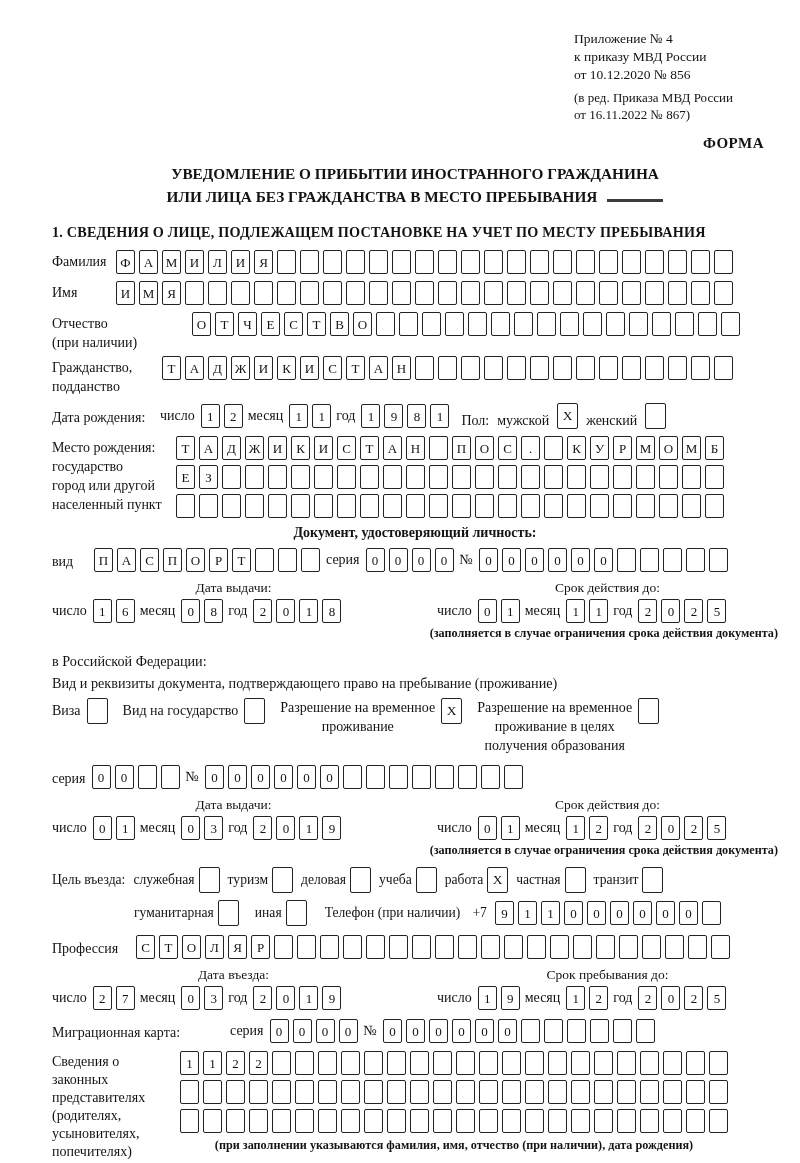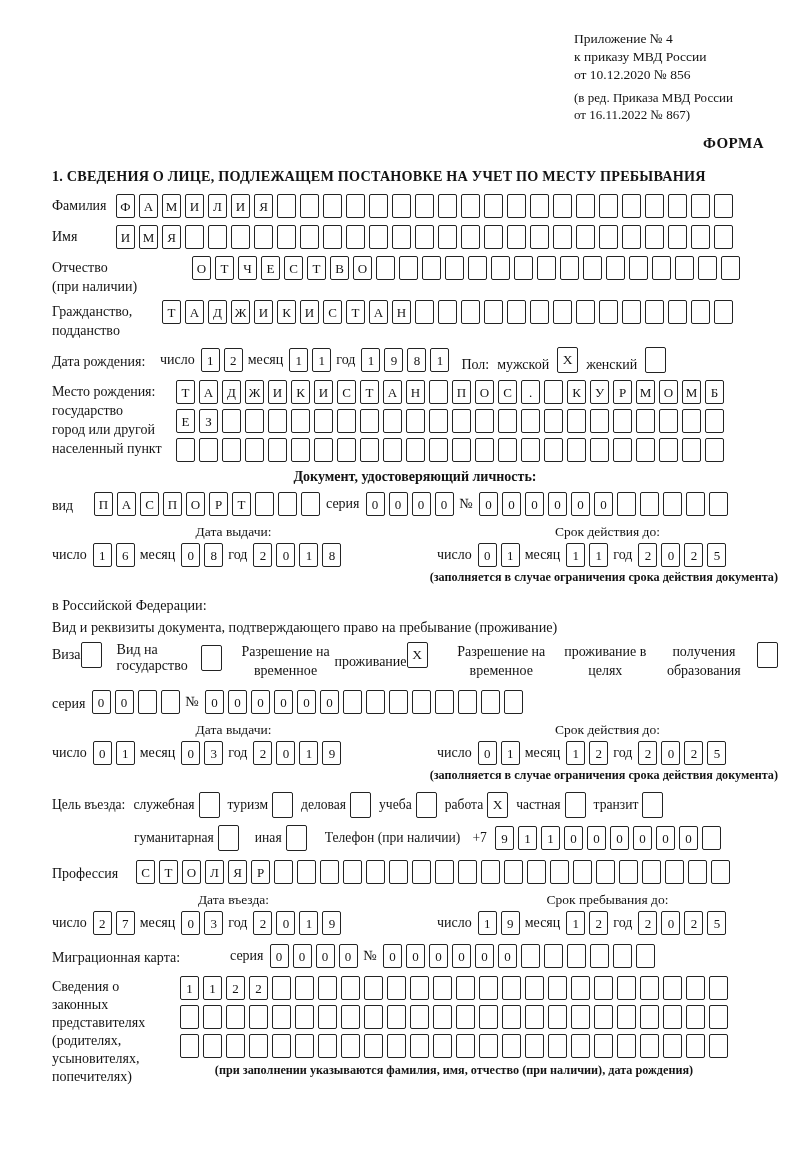--- a/index.html
+++ b/index.html
@@ -39,23 +39,23 @@
   .dates-row { display: flex; margin-top: 8px; }
   .dhalf { flex: 1 1 50%; }
   .dhalf.right { padding-left: 22px; }
   .dheader { text-align: center; font-size: 13.5px; margin-bottom: 3px; }
   .dline { display: flex; align-items: center; gap: 5px; }
   .dword { margin-right: 1px; flex: 0 0 auto; }
   .dnote { text-align: right; font-size: 12.2px; font-weight: 700; margin-top: 3px; }
 
   .intro { margin-top: 9px; line-height: 22px; font-size: 14.2px; }
   .options-row { display: flex; align-items: flex-start; margin-top: 4px; gap: 15px; }
-  .opt { display: inline-flex; align-items: center; gap: 0; }
+  .opt { display: inline-flex; align-items: center; gap: 6px; }
   .opt.multi { align-items: flex-start; }
-  .optlines { display: inline-flex; flex-direction: row; align-items: center; text-align: center; line-height: 19px; }
+  .optlines { display: inline-flex; flex-direction: column; align-items: center; text-align: center; line-height: 19px; }
 
   .purpose { font-size: 13.6px; gap: 8px; }
   .purpose .opt { gap: 4px; }
   .purpose-indent { padding-left: 82px; }
   .phone-label { margin-left: 10px; flex: 0 0 auto; }
   .phone-prefix { margin-left: 4px; flex: 0 0 auto; }
 
   .legal-label div { line-height: 18px; }
   .legal-note { font-size: 12.2px; font-weight: 700; margin-top: 5px; margin-left: 150px; text-align: center; }
 </style>
@@ -69,20 +69,26 @@
     <div>к приказу МВД России</div>
     <div>от 10.12.2020 № 856</div>
     <div class="sub">
       <div>(в ред. Приказа МВД России</div>
       <div>от 16.11.2022 № 867)</div>
     </div>
   </div>
 
   <div class="forma">ФОРМА</div>
 
+  <div class="title">
+    <div>УВЕДОМЛЕНИЕ О ПРИБЫТИИ ИНОСТРАННОГО ГРАЖДАНИНА</div>
+    <div>
+      <span>ИЛИ ЛИЦА БЕЗ ГРАЖДАНСТВА В МЕСТО ПРЕБЫВАНИЯ</span><span class="blank-line"></span>
+    </div>
+  </div>
 
   <div class="sec-heading">1. СВЕДЕНИЯ О ЛИЦЕ, ПОДЛЕЖАЩЕМ ПОСТАНОВКЕ НА УЧЕТ ПО МЕСТУ ПРЕБЫВАНИЯ</div>
 
   <div class="frow" style="margin-top:9px">
     <div class="flabel" style="width:64px">Фамилия</div>
     <div class="cells">
         <span class="cell">Ф</span>
         <span class="cell">А</span>
         <span class="cell">М</span>
         <span class="cell">И</span>

